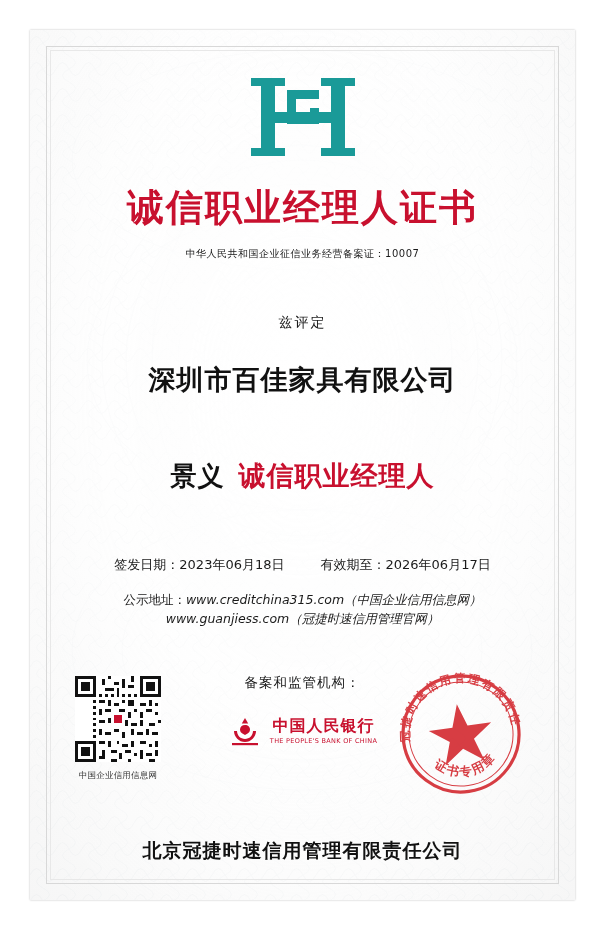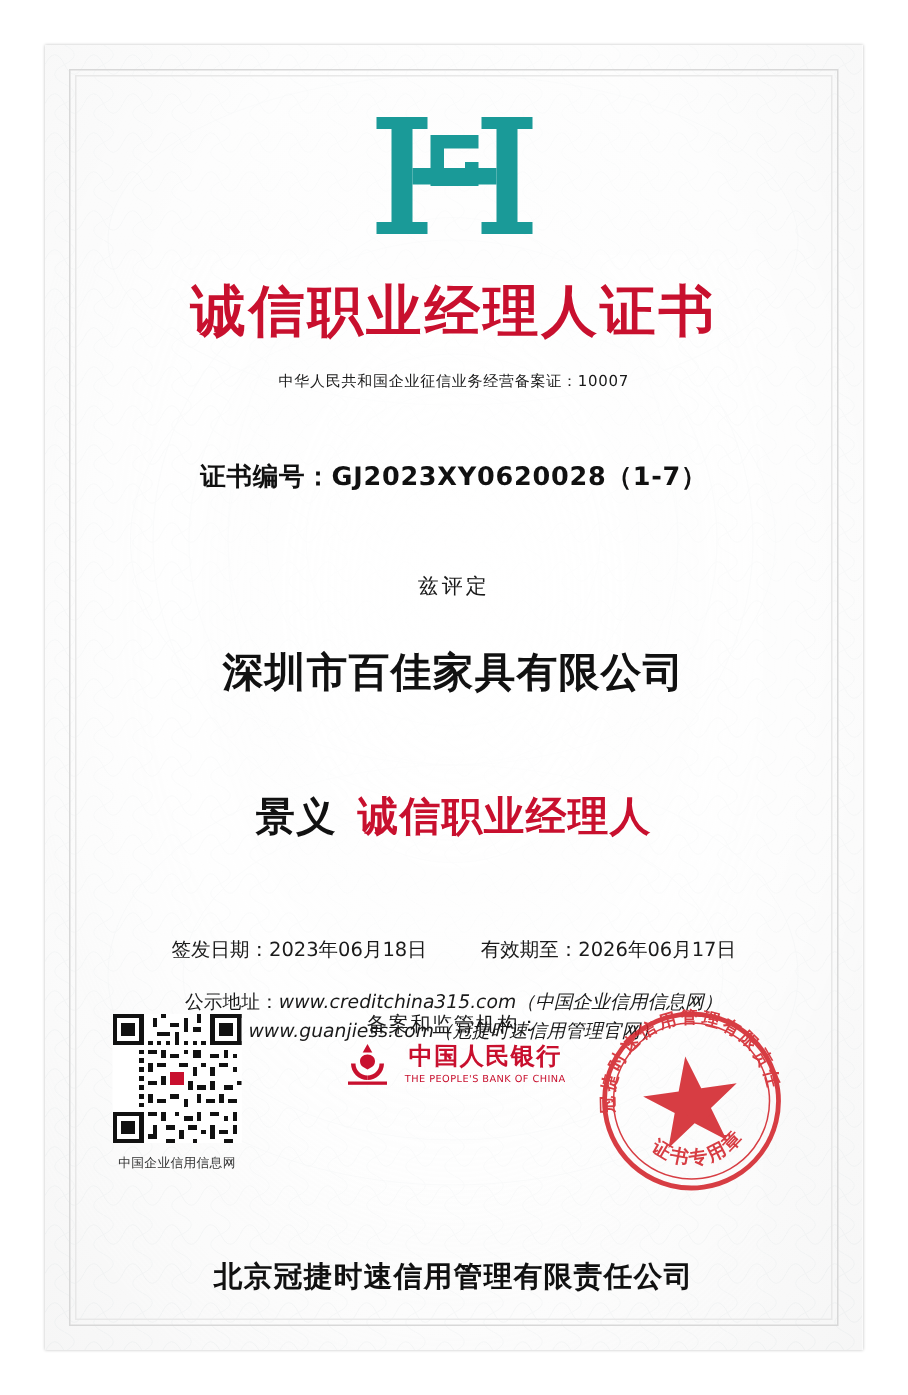--- a/index.html
+++ b/index.html
@@ -205,20 +205,21 @@
     right: 0;
     top: 0;
     text-align: center;
   }
   .supervision-label {
     font-size: 13.5px;
     color: #1a1a1a;
     letter-spacing: 1px;
   }
   .pboc {
+    margin-top: 22px;
     display: inline-flex;
     align-items: center;
     gap: 8px;
   }
   .pboc-text-cn {
     font-size: 16px;
     font-weight: bold;
     color: #c8102e;
     letter-spacing: 1px;
     line-height: 1.1;
@@ -305,21 +306,20 @@
 
           <rect x="32" y="50" width="56" height="11"></rect>
 
           <path d="M44 28 h32 v9 h-23 v16 h14 v-7 h9 v16 h-32 z"></path>
         </g>
       </svg>
 
       <div class="main-title">诚信职业经理人证书</div>
       <div class="subtitle">中华人民共和国企业征信业务经营备案证：10007</div>
 
-      <div class="cert-number">证书编号：GJ2023XY0620028（1-7）</div>
 
       <div class="hereby">兹评定</div>
 
       <div class="company-name">深圳市百佳家具有限公司</div>
 
       <div class="award-row">
         <span class="award-person">景义</span>
         <span class="award-title">诚信职业经理人</span>
       </div>
 

